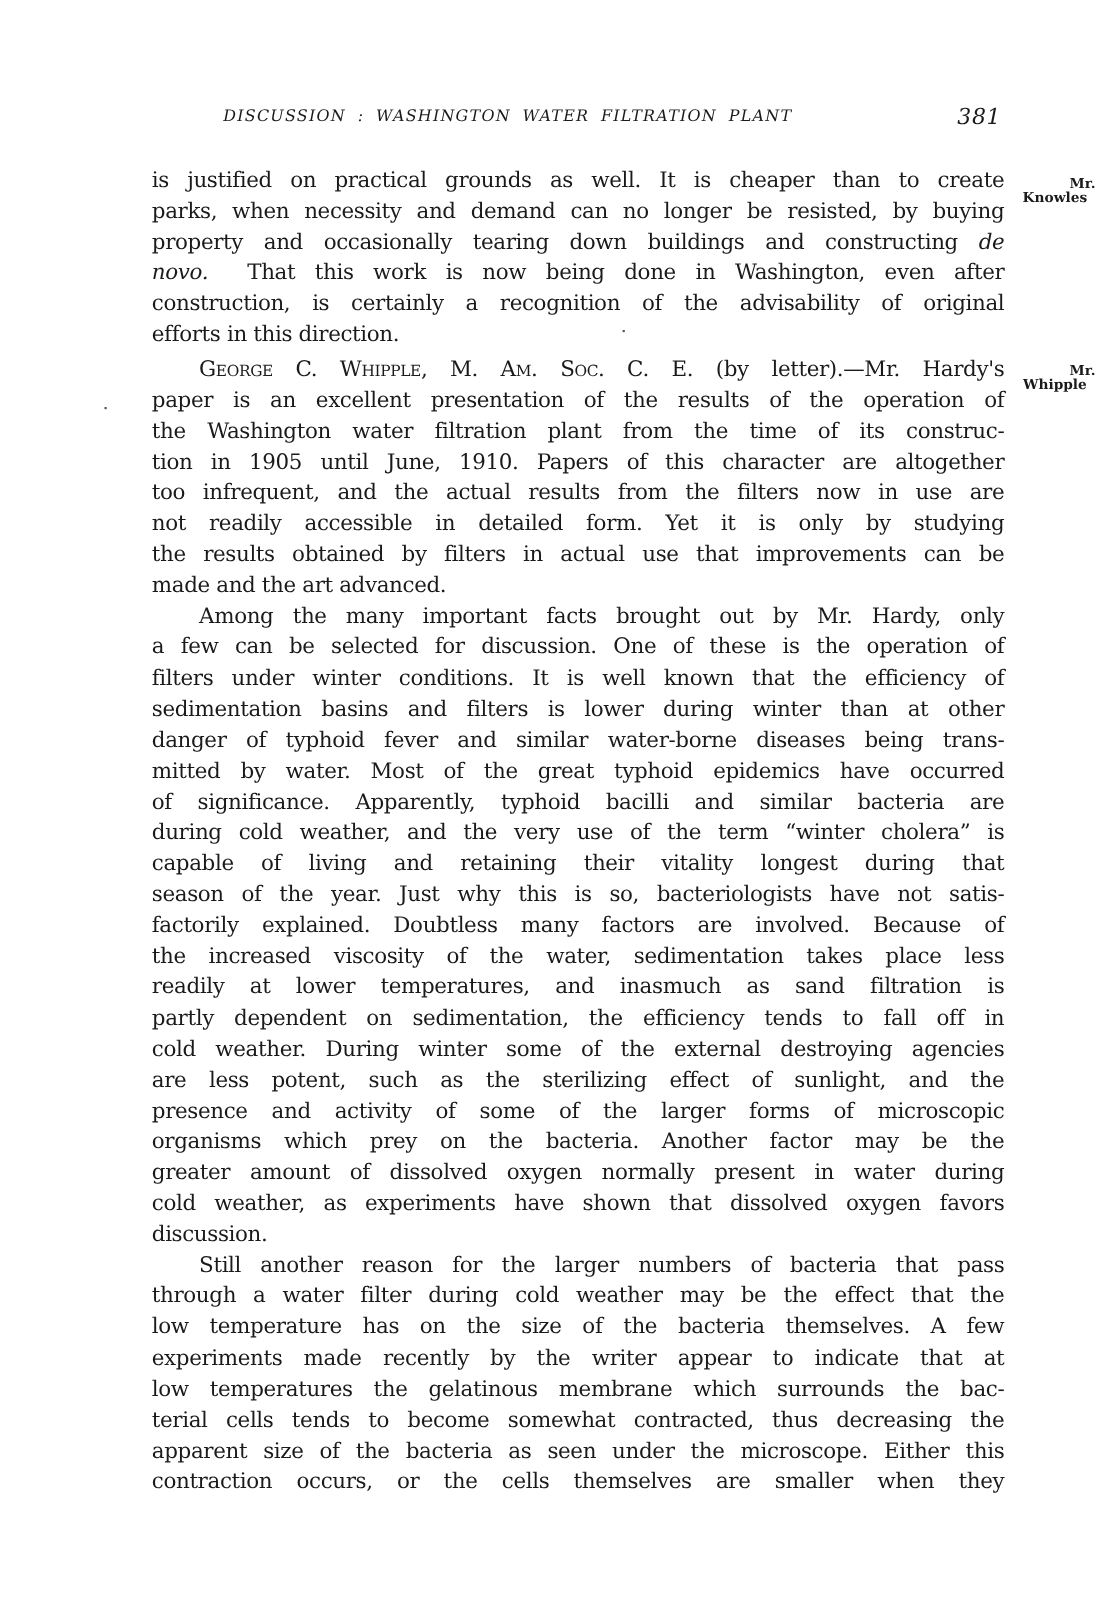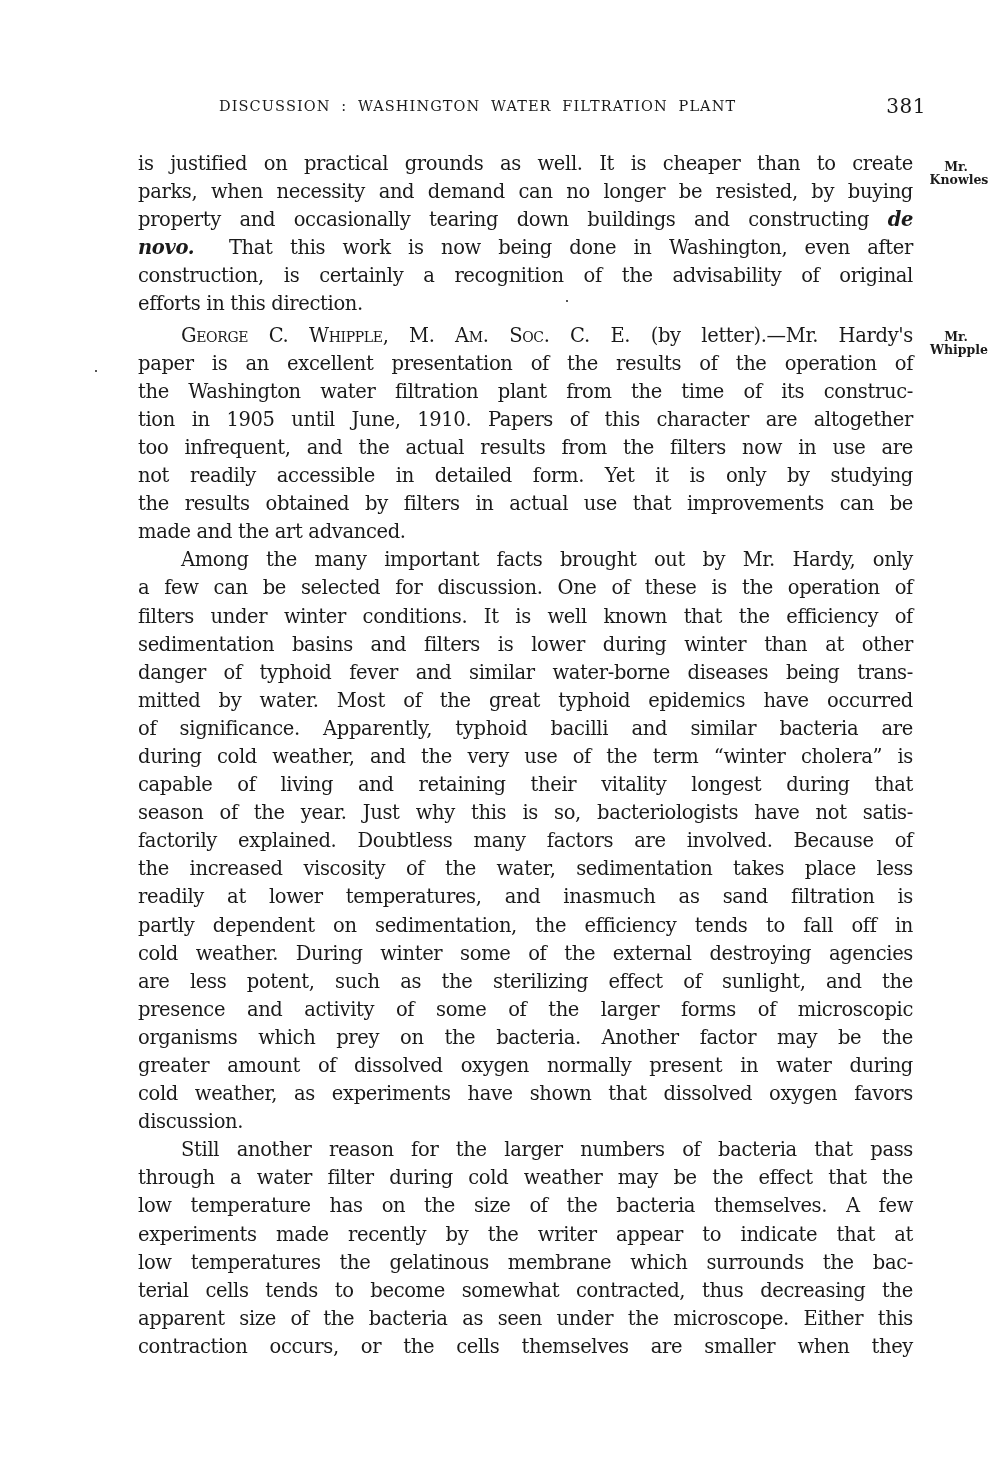--- a/index.html
+++ b/index.html
@@ -11,23 +11,24 @@
       width: 1000px;
       height: 1463px;
       position: relative;
       overflow: hidden;
       font-family: "DejaVu Serif", "Liberation Serif", serif;
       color: #1a1a1a;
     }
     .running-head {
       position: absolute;
       top: 94px;
-      left: 219px;
+      left: 203px;
       width: 705px;
       height: 30px;
+      font-style: italic;
     }
     .running-head .title {
       position: absolute;
       left: 0;
       top: 4px;
       font-size: 14.5px;
       letter-spacing: 1.1px;
       word-spacing: 5px;
       white-space: nowrap;
     }
@@ -58,33 +59,33 @@
       text-align-last: left;
     }
     .line.indent {
       padding-left: 43px;
     }
     .smallcaps {
       font-variant: small-caps;
     }
     .ital {
       font-style: italic;
-      font-weight: bold;
     }
     .margin-note {
       position: absolute;
       left: 916px;
       width: 80px;
       text-align: center;
       font-size: 12.5px;
       line-height: 13px;
       font-weight: bold;
     }
     .margin-note .mr {
       display: block;
+      text-align: right;
     }
     .margin-note .name {
       display: block;
       margin-left: 6px;
       text-align: center;
     }
     .stray-mark {
       position: absolute;
       width: 2px;
       height: 2px;

